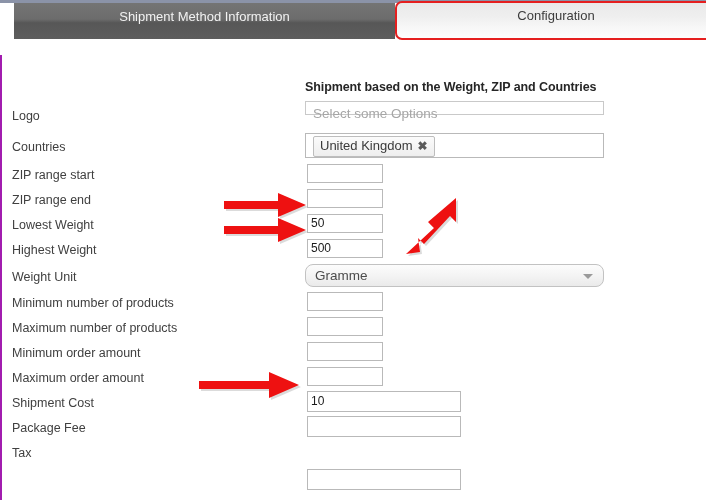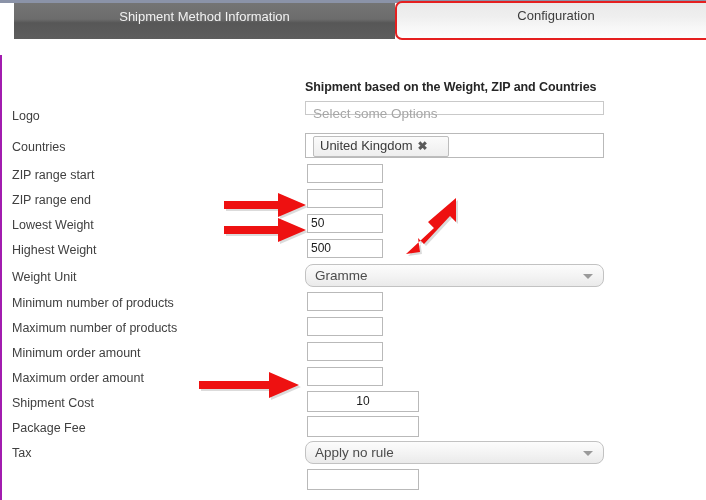--- a/index.html
+++ b/index.html
@@ -92,35 +92,35 @@
     position: absolute;
     box-sizing: border-box;
     background: #fff;
     border: 1px solid #b9b9b9;
     font-family: "Liberation Sans", sans-serif;
     font-size: 12px;
     color: #1a1a1a;
     padding: 0 3px;
   }
   .fld.small   { left: 305px; width: 76px; height: 19px; line-height: 17px; }
-  .fld.wide    { left: 305px; width: 112px; height: 21px; line-height: 19px; text-align: center; }
+  .fld.wide    { left: 305px; width: 154px; height: 21px; line-height: 19px; }
   .fld.tags    { left: 303px; width: 299px; height: 25px; }
   .fld.placeholder-box {
     left: 303px; width: 299px; height: 14px;
     line-height: 23px;
     color: #a6a6a6;
     font-size: 13.5px;
     padding-left: 7px;
     border-color: #c9c9c9;
   }
 
   .tag {
     display: inline-block;
     margin: 2px 0 0 4px;
-    padding: 1px 20px 2px 6px;
+    padding: 1px 6px 2px 6px;
     background: linear-gradient(to bottom, #fbfbfb, #eeeeee);
     border: 1px solid #bdbdbd;
     border-radius: 2px;
     font-size: 13px;
     color: #3a3a3a;
     line-height: 16px;
   }
   .tag .x {
     margin-left: 5px;
     font-size: 12px;
@@ -204,24 +204,20 @@
   </div>
 
   <div class="fld small" style="top:237px"></div>
   <div class="fld small" style="top:262px"></div>
   <div class="fld small" style="top:287px"></div>
   <div class="fld small" style="top:312px"></div>
 
   <div class="fld wide" style="top:336px">10</div>
   <div class="fld wide" style="top:361px"></div>
 
-  <div class="sel" style="top:386px">
-    <span>Apply no rule</span>
-    <span class="caret"></span>
-  </div>
 
   <div class="fld wide" style="top:414px"></div>
 
 </div>
 
 <svg class="arrow" style="left:224px; top:191px;" width="84" height="28" viewBox="0 0 84 28">
   <g>
     <path d="M0 10 L54 10 L54 2 L82 14 L54 26 L54 18 L0 18 Z" fill="#999" opacity="0.35" transform="translate(2,2)"></path>
     <path d="M0 10 L54 10 L54 2 L82 14 L54 26 L54 18 L0 18 Z" fill="#ee1111"></path>
   </g>

